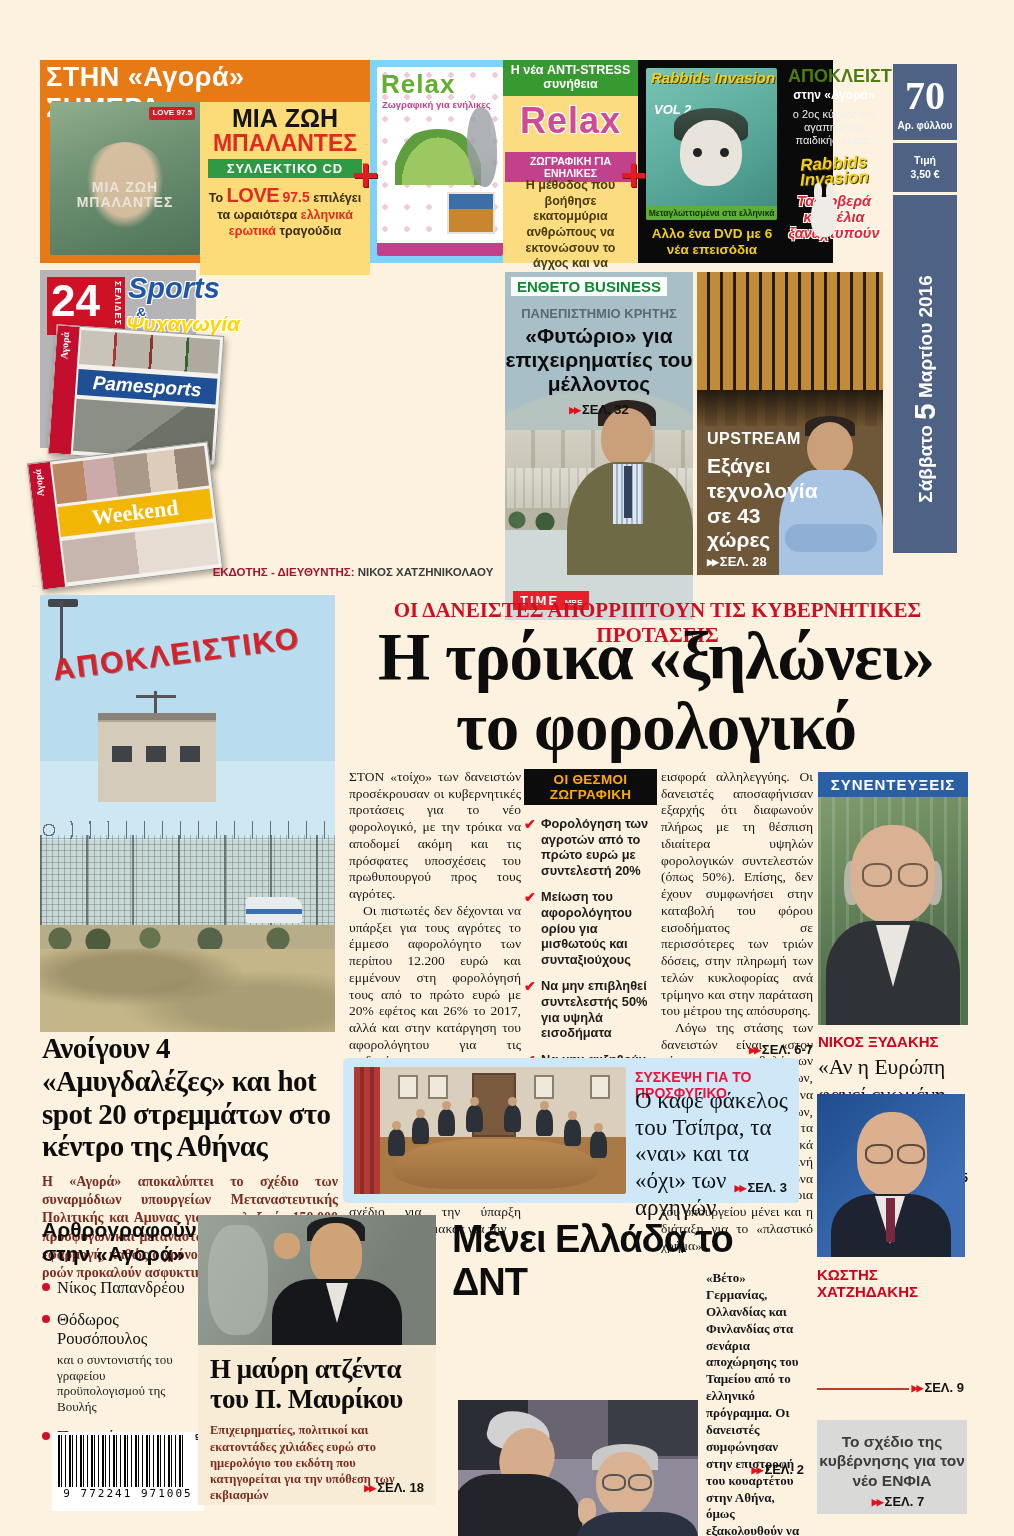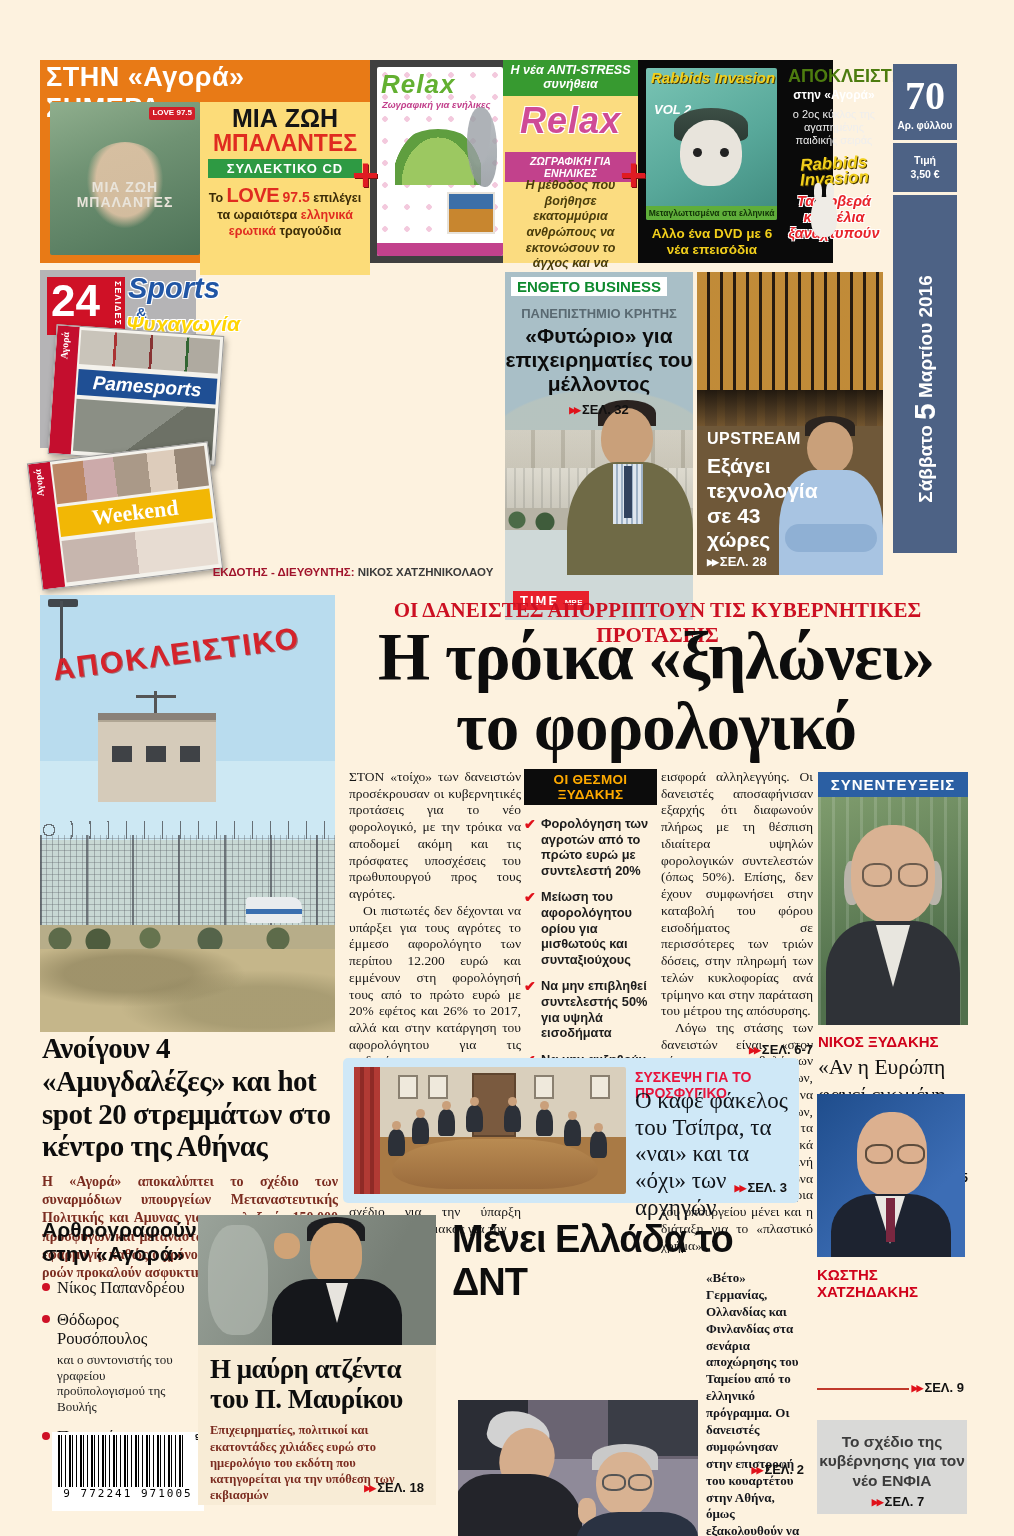--- a/index.html
+++ b/index.html
@@ -20,21 +20,21 @@
   .cd-title{left:6px;top:78px;width:138px;color:#e9e4da;font-weight:bold;font-size:14px;text-align:center;line-height:1.05;letter-spacing:1px;}
   .cd-badge{right:5px;top:5px;background:#d21d28;color:#fff;font-size:8px;font-weight:bold;padding:2px 3px;border-radius:2px;text-align:center;line-height:1.1;}
   .cd-box{left:160px;top:42px;width:170px;height:153px;background:#fcdc79;padding:4px 0 16px 0;text-align:center;}
   .cd-t1{font-size:25px;font-weight:bold;color:#151515;line-height:1;}
   .cd-t2{font-size:23px;font-weight:bold;color:#e02b20;line-height:1.05;}
   .cd-cdbar{margin:4px 8px 0 8px;background:#2e9a43;color:#fff;font-weight:bold;font-size:13px;padding:2px 0;letter-spacing:1px;}
   .cd-tag{margin-top:5px;font-size:12.5px;font-weight:bold;color:#3b2c07;line-height:1.25;}
   .cd-tag .love{color:#e02b20;font-size:20px;letter-spacing:-.5px;}
   .cd-tag .num{color:#e02b20;font-size:14px;}
   .cd-tag .red{color:#e02b20;}
-  .promo-mid{left:330px;top:0;width:268px;height:203px;background:#404040;font-style:italic;}
+  .promo-mid{left:330px;top:0;width:268px;height:203px;background:#7dd3fc;}
   .relax-cover{left:7px;top:7px;width:126px;height:189px;background:#fff;border-radius:2px;overflow:hidden;background-image:radial-gradient(circle at 8px 8px,#f3c9dd 0 2.5px,transparent 3px);background-size:22px 22px;}
   .relax-cv-title{left:4px;top:2px;font-weight:bold;font-size:26px;color:#63b031;letter-spacing:1px;text-shadow:1px 1px 0 #fff;}
   .relax-cv-sub{left:5px;top:32px;font-size:9.5px;font-weight:bold;color:#c2418c;}
   .relax-leaf{left:18px;top:62px;width:86px;height:56px;background:radial-gradient(ellipse at 50% 100%,#9cc861 0 60%,#5f9e3f 60% 75%,transparent 76%);border-radius:50% 50% 0 0;}
   .relax-horse{right:6px;top:40px;width:30px;height:80px;background:radial-gradient(ellipse at 40% 20%,#9aa0a6 0 45%,transparent 50%),linear-gradient(#aab0b5,#8d9399);border-radius:45% 55% 40% 60%;opacity:.8;}
   .relax-mini{right:8px;bottom:22px;width:44px;height:38px;background:linear-gradient(#3c6fa8 40%,#c8862f 40%);border:2px solid #e7e2da;}
   .relax-cv-foot{left:0;bottom:0;width:100%;height:13px;background:#c2418c;}
   .relax-right{left:133px;top:0;width:135px;height:203px;background:#fbdc80;}
   .relax-kick{left:0;top:0;width:100%;background:#379a30;color:#fff;font-weight:bold;font-size:12.5px;text-align:center;padding:3px 0 4px 0;line-height:1.15;}
   .relax-title{left:0;top:40px;width:100%;text-align:center;color:#cf4b96;font-weight:bold;font-size:36px;letter-spacing:1px;}
@@ -412,21 +412,21 @@
     <div>το φορολογικό</div>
   </div>
 
   <div class="abs bodycol col1">
     <p>ΣΤΟΝ «τοίχο» των δανειστών προσέκρουσαν οι κυβερνητικές προτάσεις για το νέο φορολογικό, με την τρόικα να αποδομεί ακόμη και τις πρόσφατες υποσχέσεις του πρωθυπουργού προς τους αγρότες.</p>
     <p>Οι πιστωτές δεν δέχονται να υπάρξει για τους αγρότες το έμμεσο αφορολόγητο των περίπου 12.200 ευρώ και εμμένουν στη φορολόγησή τους από το πρώτο ευρώ με 20% εφέτος και 26% το 2017, αλλά και στην κατάργηση του αφορολόγητου για τις επιδοτήσεις.</p>
     <p>Παράλληλα, διαφωνούν με την ενιαία φορολογική κλίμακα, έθεσαν ζήτημα μείωσης του αφορολόγητου ορίου των 9.545 ευρώ για μισθωτούς και συνταξιούχους και είναι ιδιαίτερα επιφυλακτικοί στο κυβερνητικό σχέδιο για την ύπαρξη ξεχωριστής κλίμακας για την</p>
   </div>
 
   <div class="abs demands">
-    <div class="demands-h">ΟΙ ΘΕΣΜΟΙ ΞΥΔΑΚΗΣ</div>
+    <div class="demands-h">ΟΙ ΘΕΣΜΟΙ ΖΩΓΡΑΦΙΚΗ</div>
     <div class="demand"><span class="chk">✔</span><span>Φορολόγηση των αγροτών από το πρώτο ευρώ με συντελεστή 20%</span></div>
     <div class="demand"><span class="chk">✔</span><span>Μείωση του αφορολόγητου ορίου για μισθωτούς και συνταξιούχους</span></div>
     <div class="demand"><span class="chk">✔</span><span>Να μην επιβληθεί συντελεστής 50% για υψηλά εισοδήματα</span></div>
     <div class="demand"><span class="chk">✔</span><span>Να μην αυξηθούν οι δόσεις για την πληρωμή του φόρου εισοδήματος</span></div>
   </div>
 
   <div class="abs bodycol col2">
     <p>εισφορά αλληλεγγύης. Οι δανειστές αποσαφήνισαν εξαρχής ότι διαφωνούν πλήρως με τη θέσπιση ιδιαίτερα υψηλών φορολογικών συντελεστών (όπως 50%). Επίσης, δεν έχουν συμφωνήσει στην καταβολή του φόρου εισοδήματος σε περισσότερες των τριών δόσεις, στην πληρωμή των τελών κυκλοφορίας ανά τρίμηνο και στην παράταση του μέτρου της απόσυρσης.</p>
     <p>Λόγω της στάσης των δανειστών είναι «στον αέρα» και η υποβολή των φορολογικών δηλώσεων, καθώς πρέπει να ψηφιστούν, μεταξύ άλλων, η απαλλαγή από τα τεκμήρια για τα μηδενικά εισοδήματα και η κοινή δήλωση για τα σύμφωνα συμβίωσης. Στα συρτάρια του υπουργείου μένει και η διάταξη για το «πλαστικό χρήμα».</p>
   </div>

